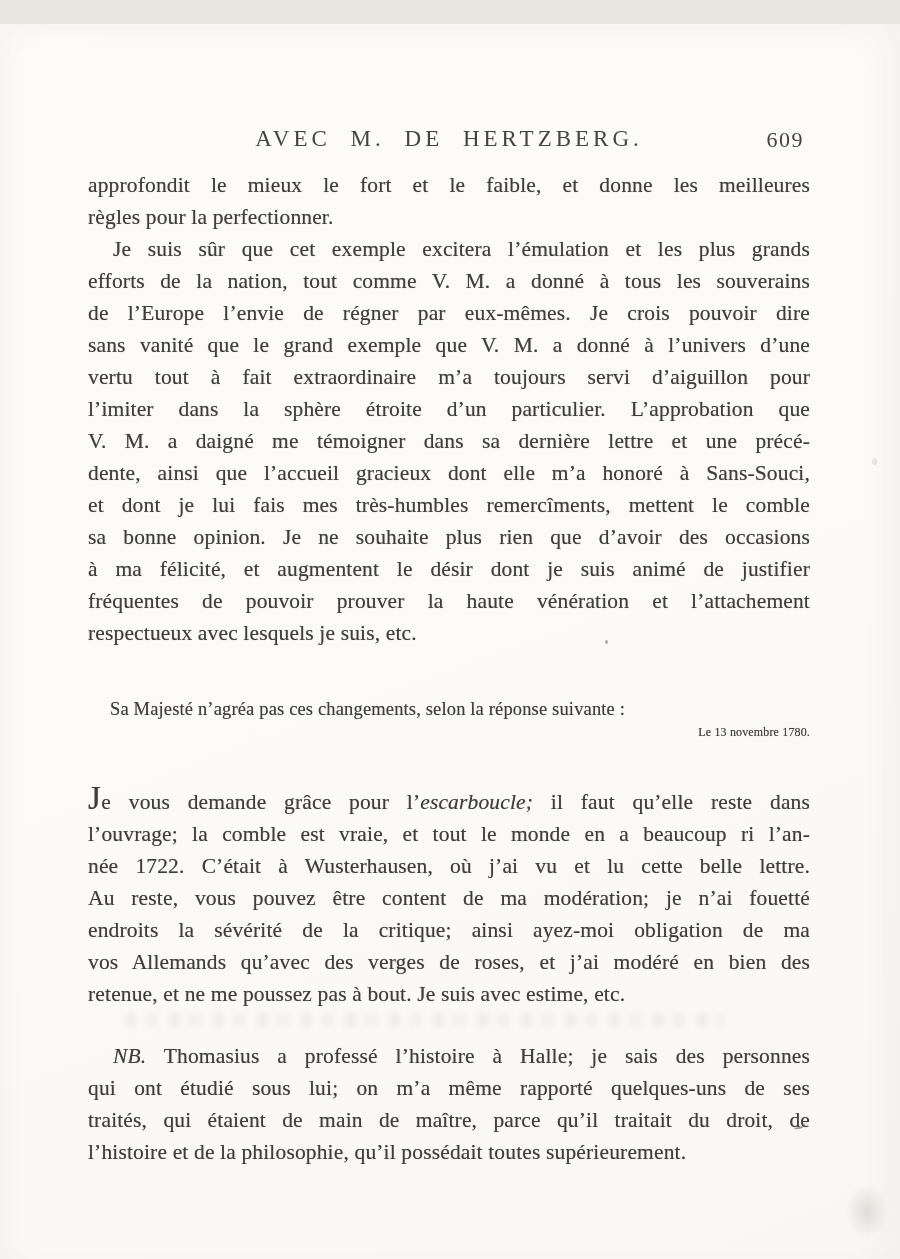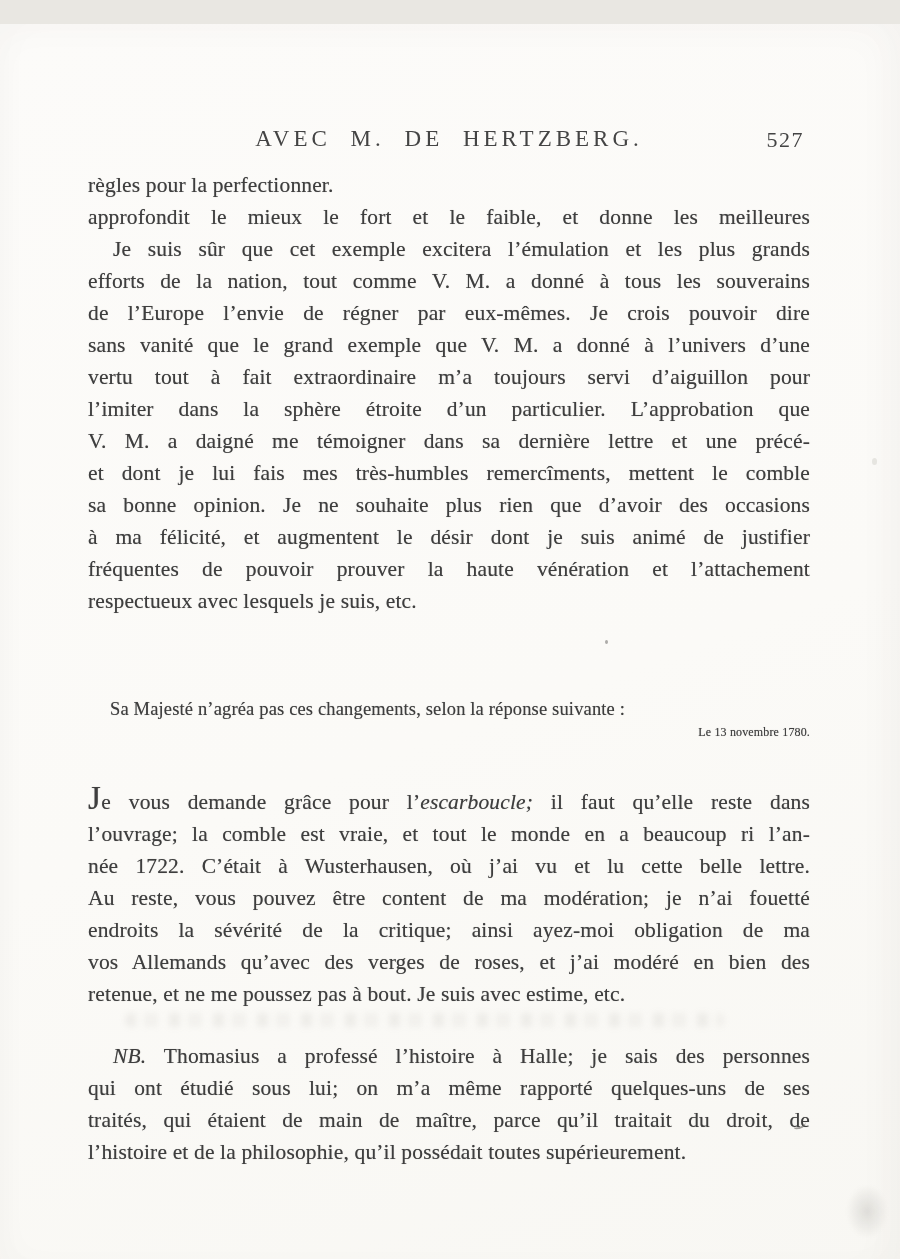--- a/index.html
+++ b/index.html
@@ -76,36 +76,37 @@
     background: rgba(110,108,104,0.55); border-radius: 50%;
   }
 </style>
 </head>
 <body>
 
 <div class="page">
 
   <header class="running-head">
     <span class="head-title">AVEC M. DE HERTZBERG.</span>
-    <span class="folio">527</span>
+    <span class="folio">609</span>
   </header>
 
   <section class="textblock main-text">
     <div>
+        <div class="line"><span class="">approfondit le mieux le fort et le faible, et donne les meilleures</span></div>
         <div class="line last"><span class="">règles pour la perfectionner.</span></div>
-        <div class="line"><span class="">approfondit le mieux le fort et le faible, et donne les meilleures</span></div>
       </div>
     <div>
         <div class="line indent"><span class="">Je suis sûr que cet exemple excitera l’émulation et les plus grands</span></div>
         <div class="line"><span class="">efforts de la nation, tout comme V. M. a donné à tous les souverains</span></div>
         <div class="line"><span class="">de l’Europe l’envie de régner par eux-mêmes.  Je crois pouvoir dire</span></div>
         <div class="line"><span class="">sans vanité que le grand exemple que V. M. a donné à l’univers d’une</span></div>
         <div class="line"><span class="">vertu tout à fait extraordinaire m’a toujours servi d’aiguillon pour</span></div>
         <div class="line"><span class="">l’imiter dans la sphère étroite d’un particulier.  L’approbation que</span></div>
         <div class="line"><span class="">V. M. a daigné me témoigner dans sa dernière lettre et une précé-</span></div>
+        <div class="line"><span class="">dente, ainsi que l’accueil gracieux dont elle m’a honoré à Sans-Souci,</span></div>
         <div class="line"><span class="">et dont je lui fais mes très-humbles remercîments, mettent le comble</span></div>
         <div class="line"><span class="">sa bonne opinion.  Je ne souhaite plus rien que d’avoir des occasions</span></div>
         <div class="line"><span class="">à ma félicité, et augmentent le désir dont je suis animé de justifier</span></div>
         <div class="line"><span class="">fréquentes de pouvoir prouver la haute vénération et l’attachement</span></div>
         <div class="line last"><span class="">respectueux avec lesquels je suis, etc.</span></div>
       </div>
   </section>
 
   <section class="textblock note-line">
     <span>Sa Majesté n’agréa pas ces changements, selon la réponse suivante :</span>

